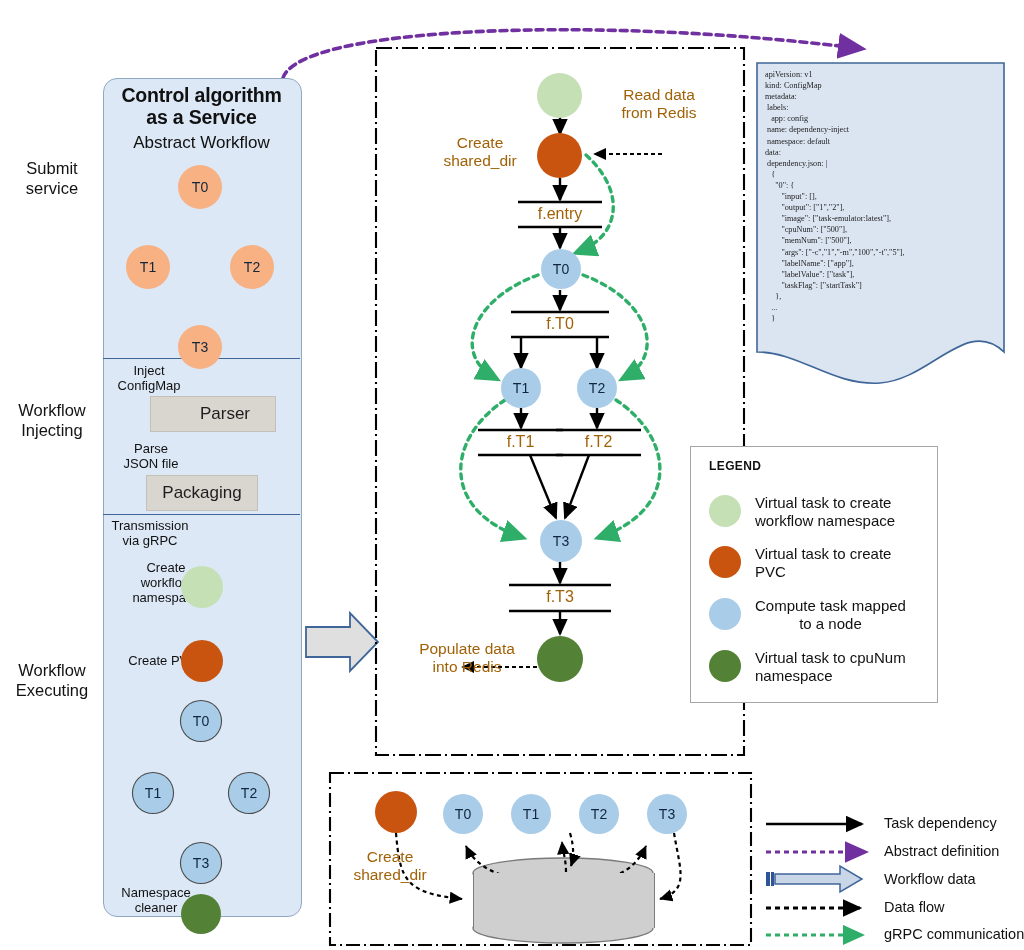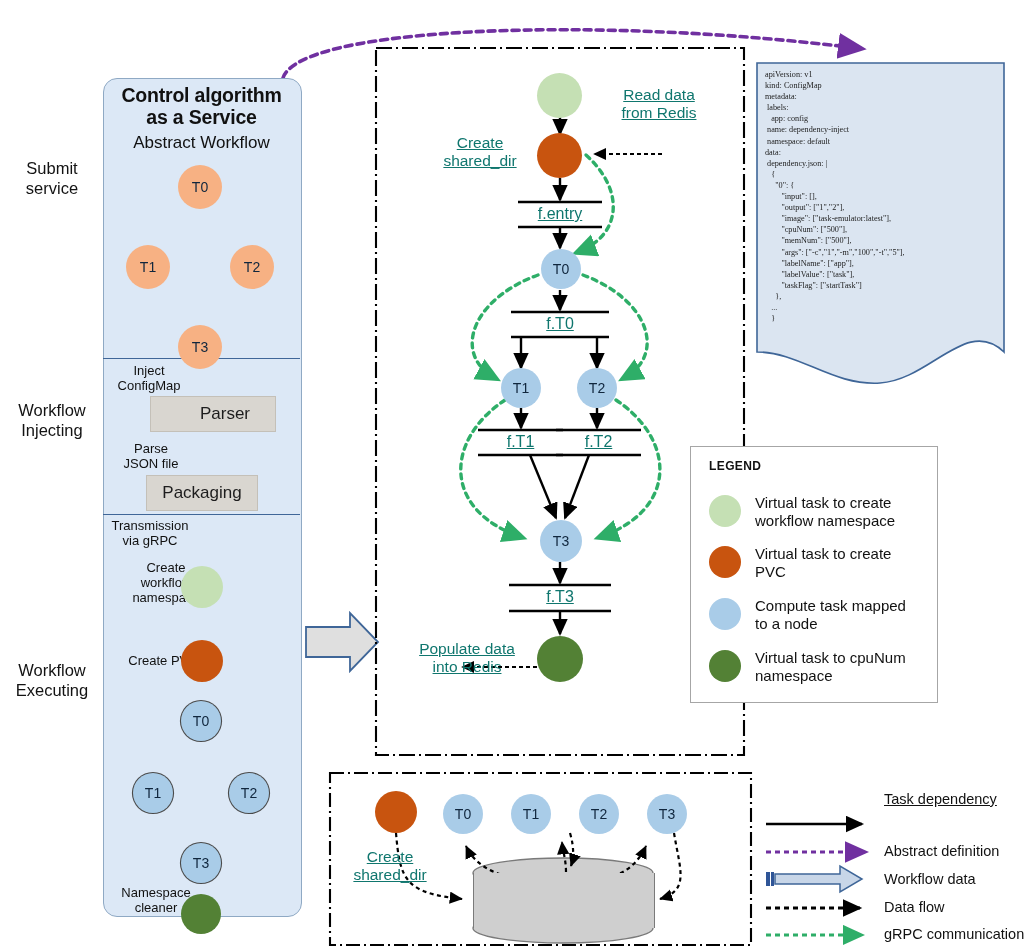--- a/index.html
+++ b/index.html
@@ -51,21 +51,21 @@
 
   
   .nfs-region{left:330px;top:773px;width:421px;height:172px;background:#f2f2f2;}
   .nfs-cyl-body{left:473px;top:873px;width:180px;height:55px;background:#cfcfcf;
                 border-left:1px solid #7a7a7a;border-right:1px solid #7a7a7a;}
   .nfs-txt{left:473px;top:880px;width:180px;text-align:center;font-size:15px;line-height:18px;color:#111;}
 
   
   .al-label{position:absolute;left:884px;font-size:14.5px;color:#111;white-space:nowrap;}
 
-  .lbl{position:absolute;font-size:15.5px;line-height:18px;color:#0f766e;text-decoration:underline;}
+  .lbl{position:absolute;font-size:15.5px;line-height:18px;color:#a16207;}
   .lbl.c{text-align:center;}
 </style>
 </head>
 <body>
 
 <div id="root">
 
   <svg class="layer">
     <defs>
       <marker id="ah-black" markerWidth="9" markerHeight="9" refX="6.2" refY="3.2" orient="auto">
@@ -305,40 +305,40 @@
     <div class="lg-label" style="white-space:pre-line;">Virtual task to create
 workflow namespace</div>
   </div>
   <div class="lg-row" style="top:545px;">
     <div class="lg-dot" style="background:#c8540f;"></div>
     <div class="lg-label" style="white-space:pre-line;">Virtual task to create
 PVC</div>
   </div>
   <div class="lg-row" style="top:597px;">
     <div class="lg-dot" style="background:#a9cce8;"></div>
-    <div class="lg-label" style="white-space:pre-line;">Compute task mapped
+    <div class="lg-label" style="white-space:pre-line;text-align:center;">Compute task mapped
 to a node</div>
   </div>
   <div class="lg-row" style="top:649px;">
     <div class="lg-dot" style="background:#538135;"></div>
     <div class="lg-label" style="white-space:pre-line;">Virtual task to cpuNum
 namespace</div>
   </div>
 
   <div class="abs nfs-region" style="z-index:-1;"></div>
   <div class="abs nfs-cyl-body"></div>
 
   <div class="abs node n-pvc" style="left:375px;top:791px;width:42px;height:42px;"></div>
   <div class="abs node n-blue" style="left:443px;top:794px;width:40px;height:40px;">T0</div>
   <div class="abs node n-blue" style="left:511px;top:794px;width:40px;height:40px;">T1</div>
   <div class="abs node n-blue" style="left:579px;top:794px;width:40px;height:40px;">T2</div>
   <div class="abs node n-blue" style="left:647px;top:794px;width:40px;height:40px;">T3</div>
 
   <div class="lbl" style="left:330px;top:848px;width:120px;text-align:center;white-space:pre-line;">Create
 shared_dir</div>
 
-  <div class="al-label" style="top:791px;text-decoration:underline;">Task dependency</div>
+  <div class="al-label" style="top:815px;">Task dependency</div>
   <div class="al-label" style="top:843px;">Abstract definition</div>
   <div class="al-label" style="top:871px;">Workflow data</div>
   <div class="al-label" style="top:899px;">Data flow</div>
   <div class="al-label" style="top:926px;">gRPC communication</div>
 
 </div>
 
 </body></html>

